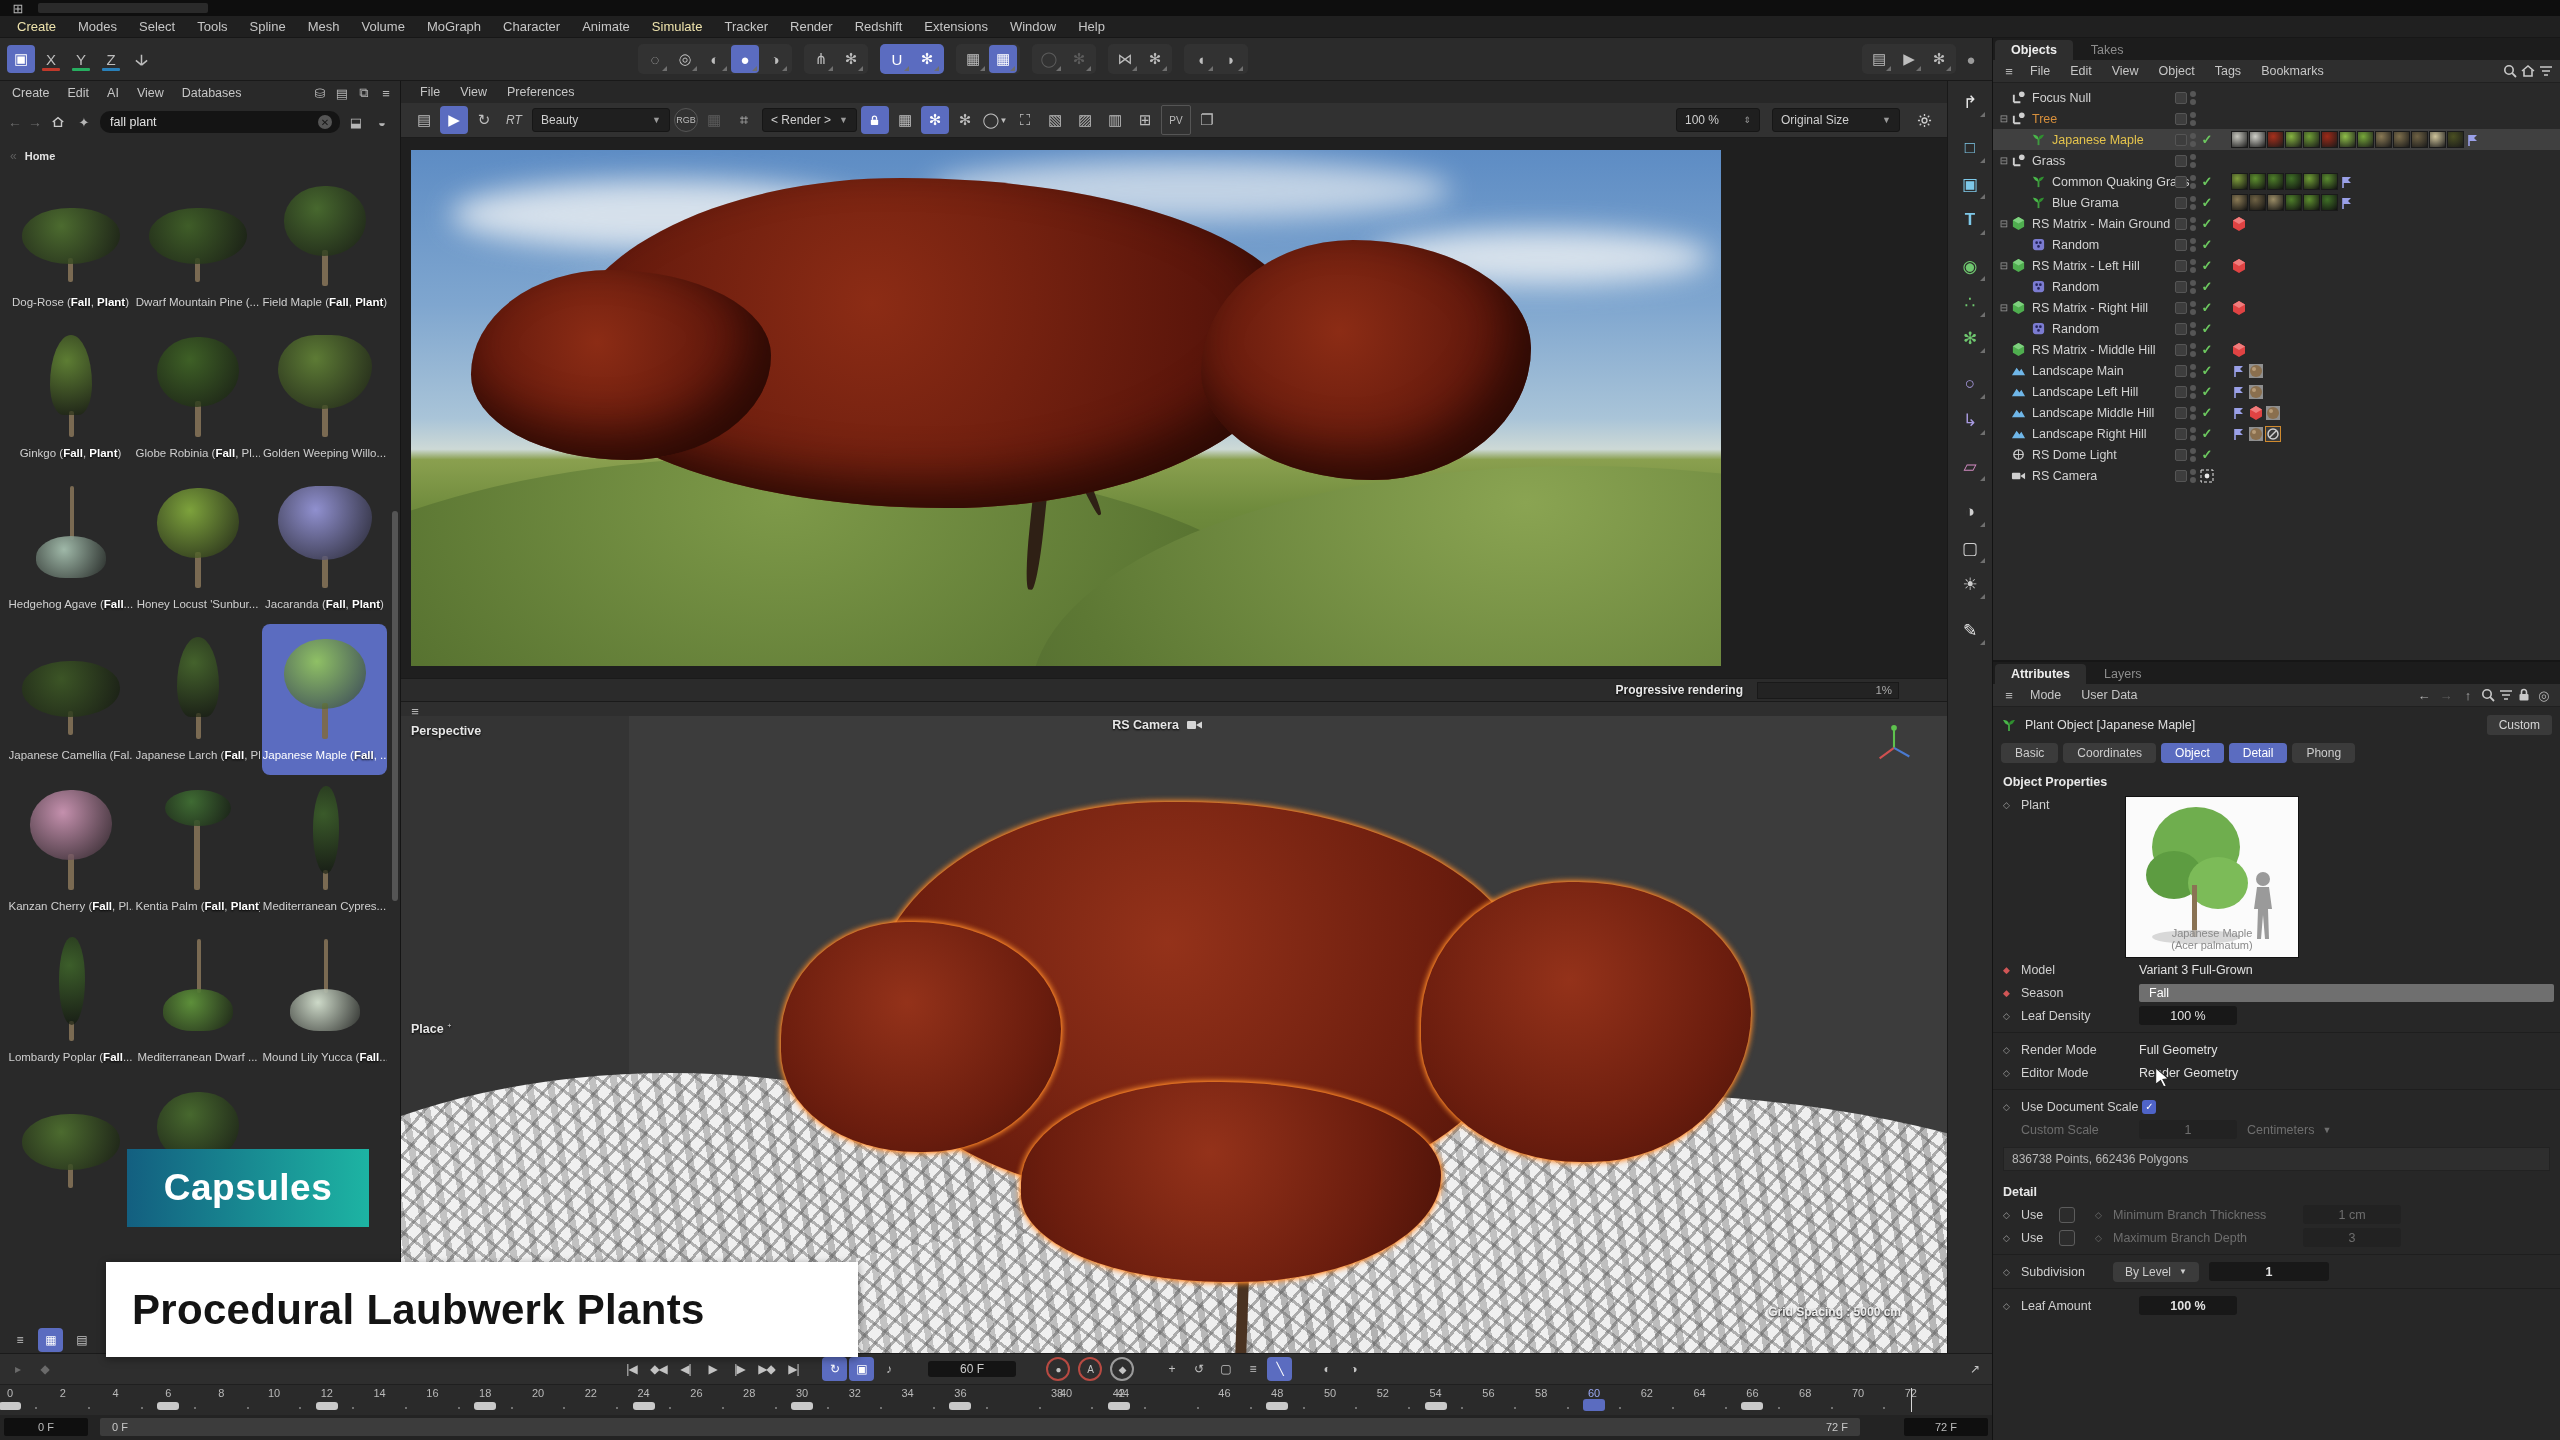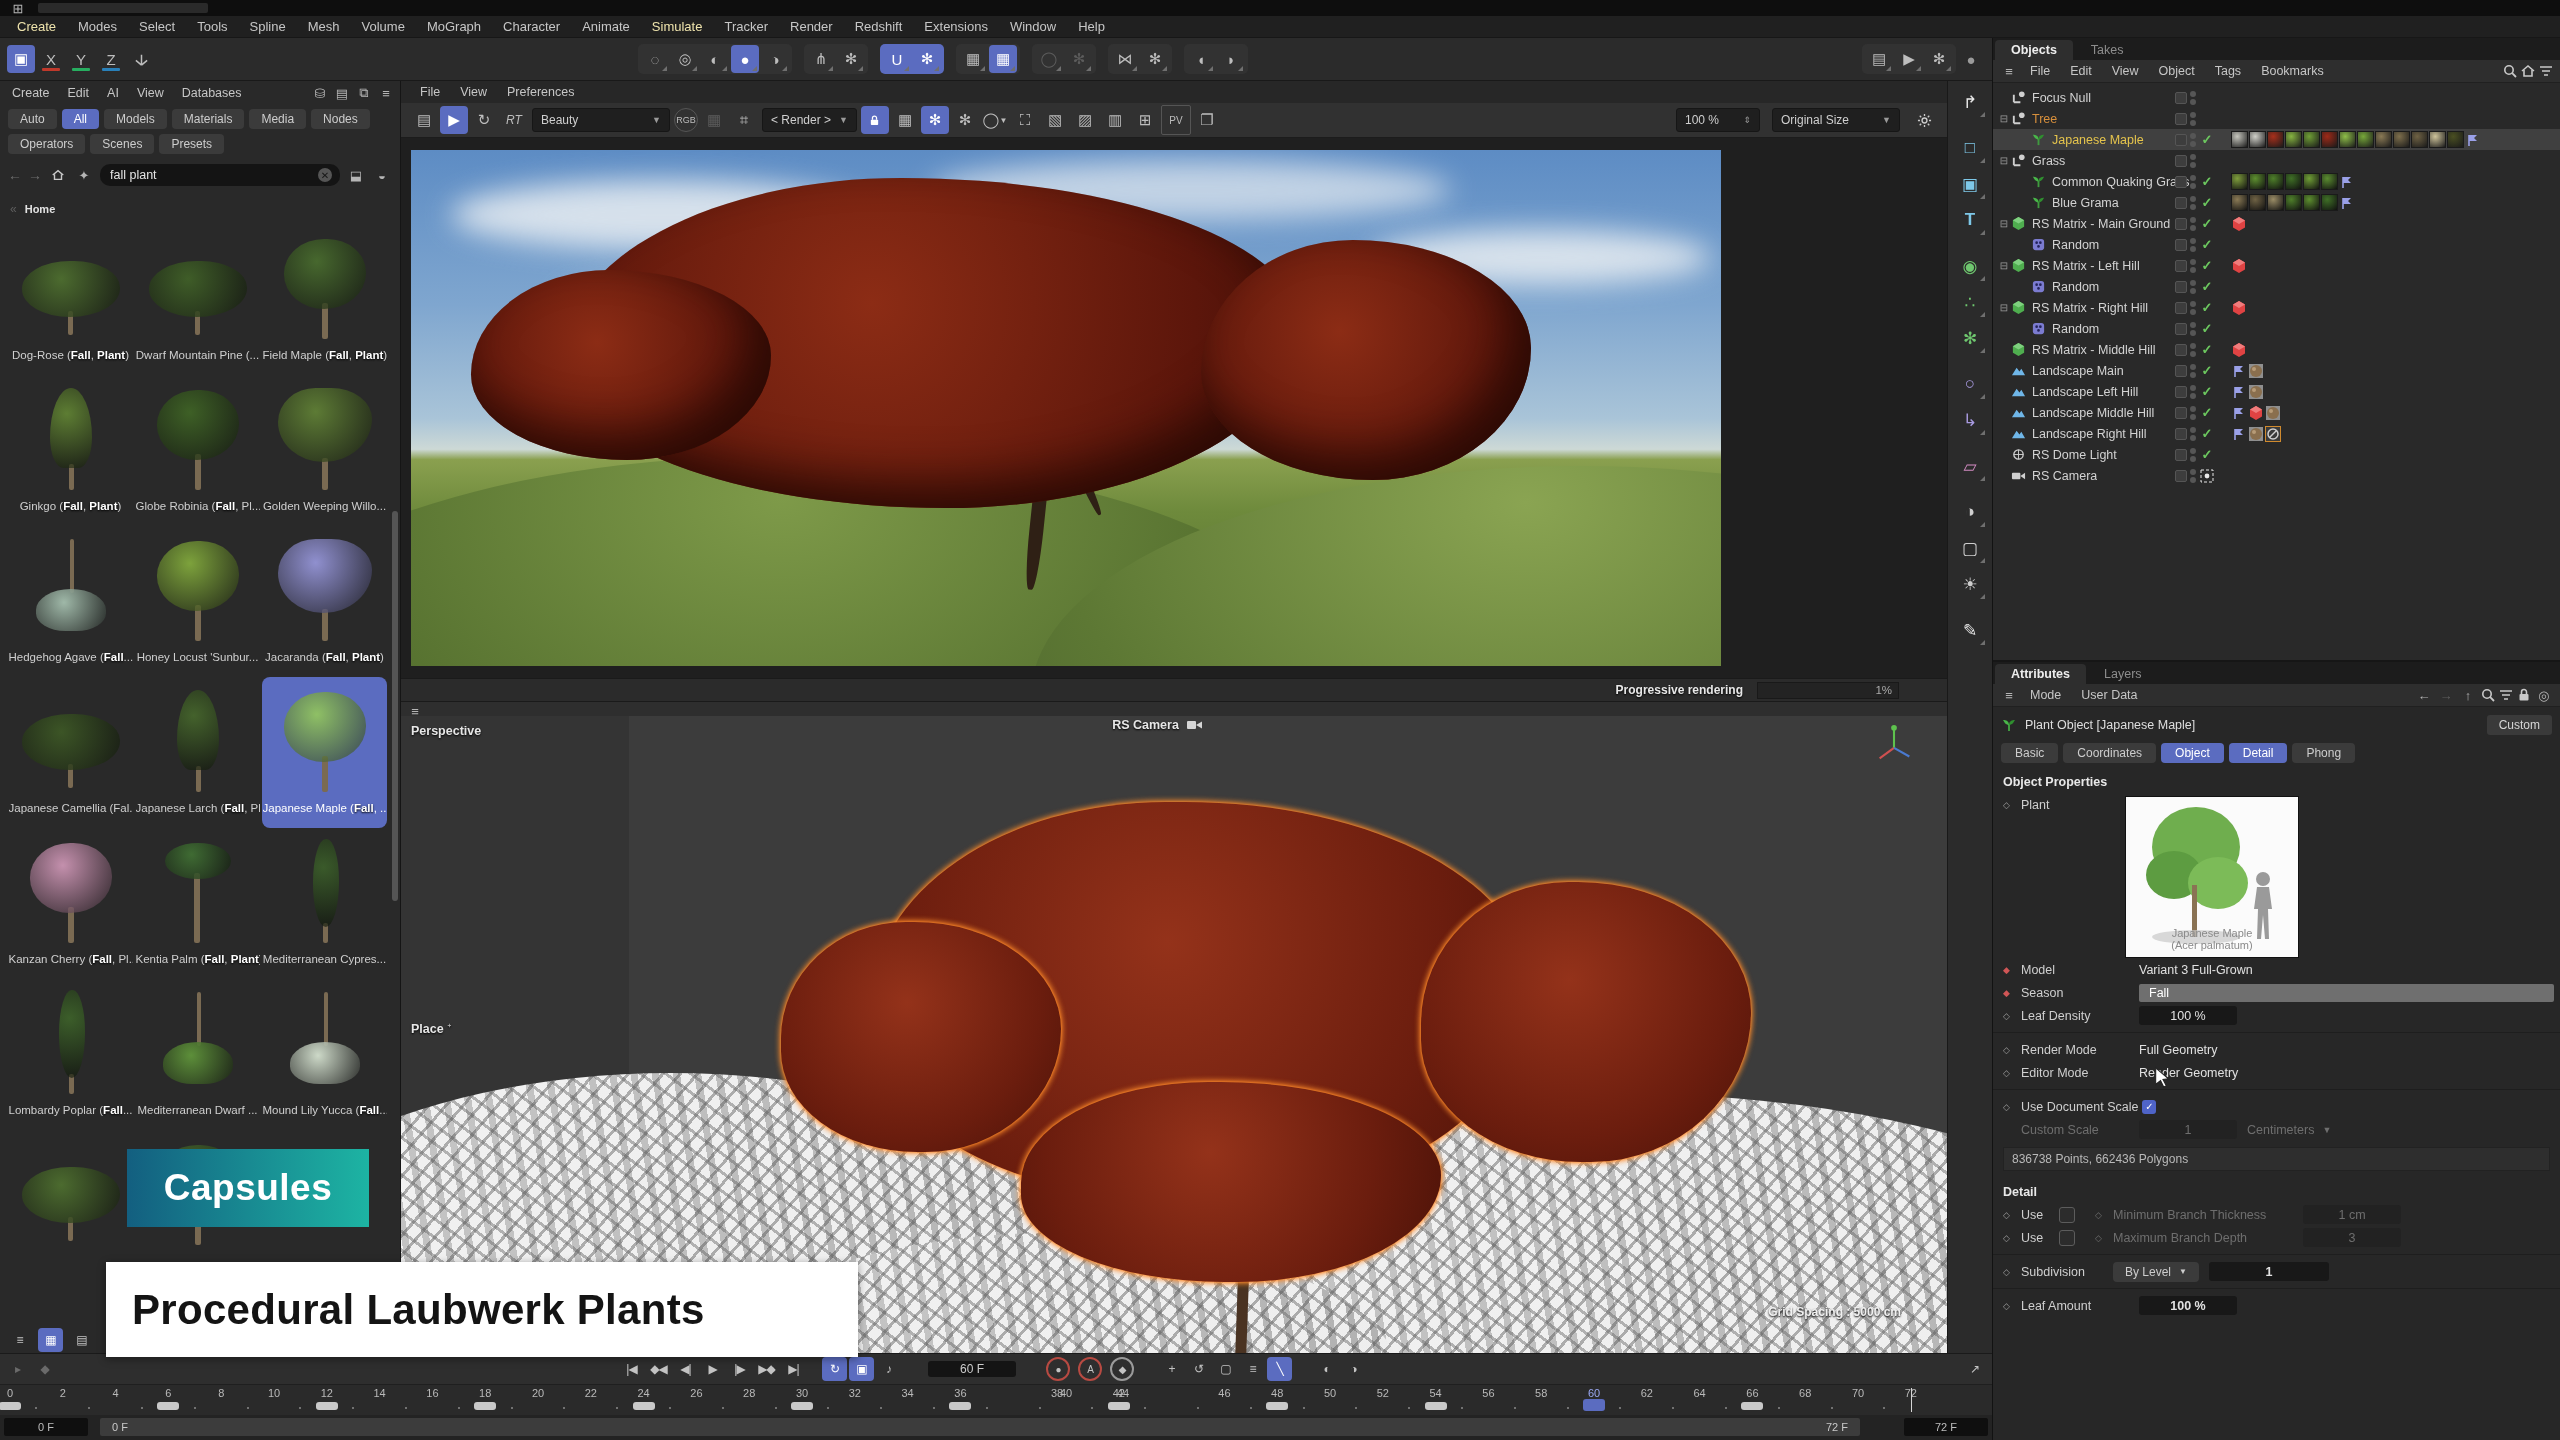--- a/index.html
+++ b/index.html
@@ -279,31 +279,20 @@
               <span class="menu-item">Create</span>
               <span class="menu-item">Edit</span>
               <span class="menu-item">AI</span>
               <span class="menu-item">View</span>
               <span class="menu-item">Databases</span>
               <span class="spacer"></span>
               <span class="mini-icon">⛁</span>
               <span class="mini-icon">▤</span>
               <span class="mini-icon">⧉</span>
               <span class="mini-icon">≡</span>
-            </div>
-          <div id="ab-filters">
-              <span class="chip">Auto</span>
-              <span class="chip active">All</span>
-              <span class="chip">Models</span>
-              <span class="chip">Materials</span>
-              <span class="chip">Media</span>
-              <span class="chip">Nodes</span>
-              <span class="chip">Operators</span>
-              <span class="chip">Scenes</span>
-              <span class="chip">Presets</span>
             </div>
           <div id="ab-nav">
             <span class="navglyph">←</span>
             <span class="navglyph">→</span>
             <span class="mini-icon">
                 <svg width="14" height="14" viewBox="0 0 16 16">
                   <path d="M2 8l6-5 6 5" fill="none" stroke="#c9c9c9" stroke-width="1.6"></path>
                   <path d="M4 7v6h8V7" fill="none" stroke="#c9c9c9" stroke-width="1.6"></path>
                 </svg>
               </span>

